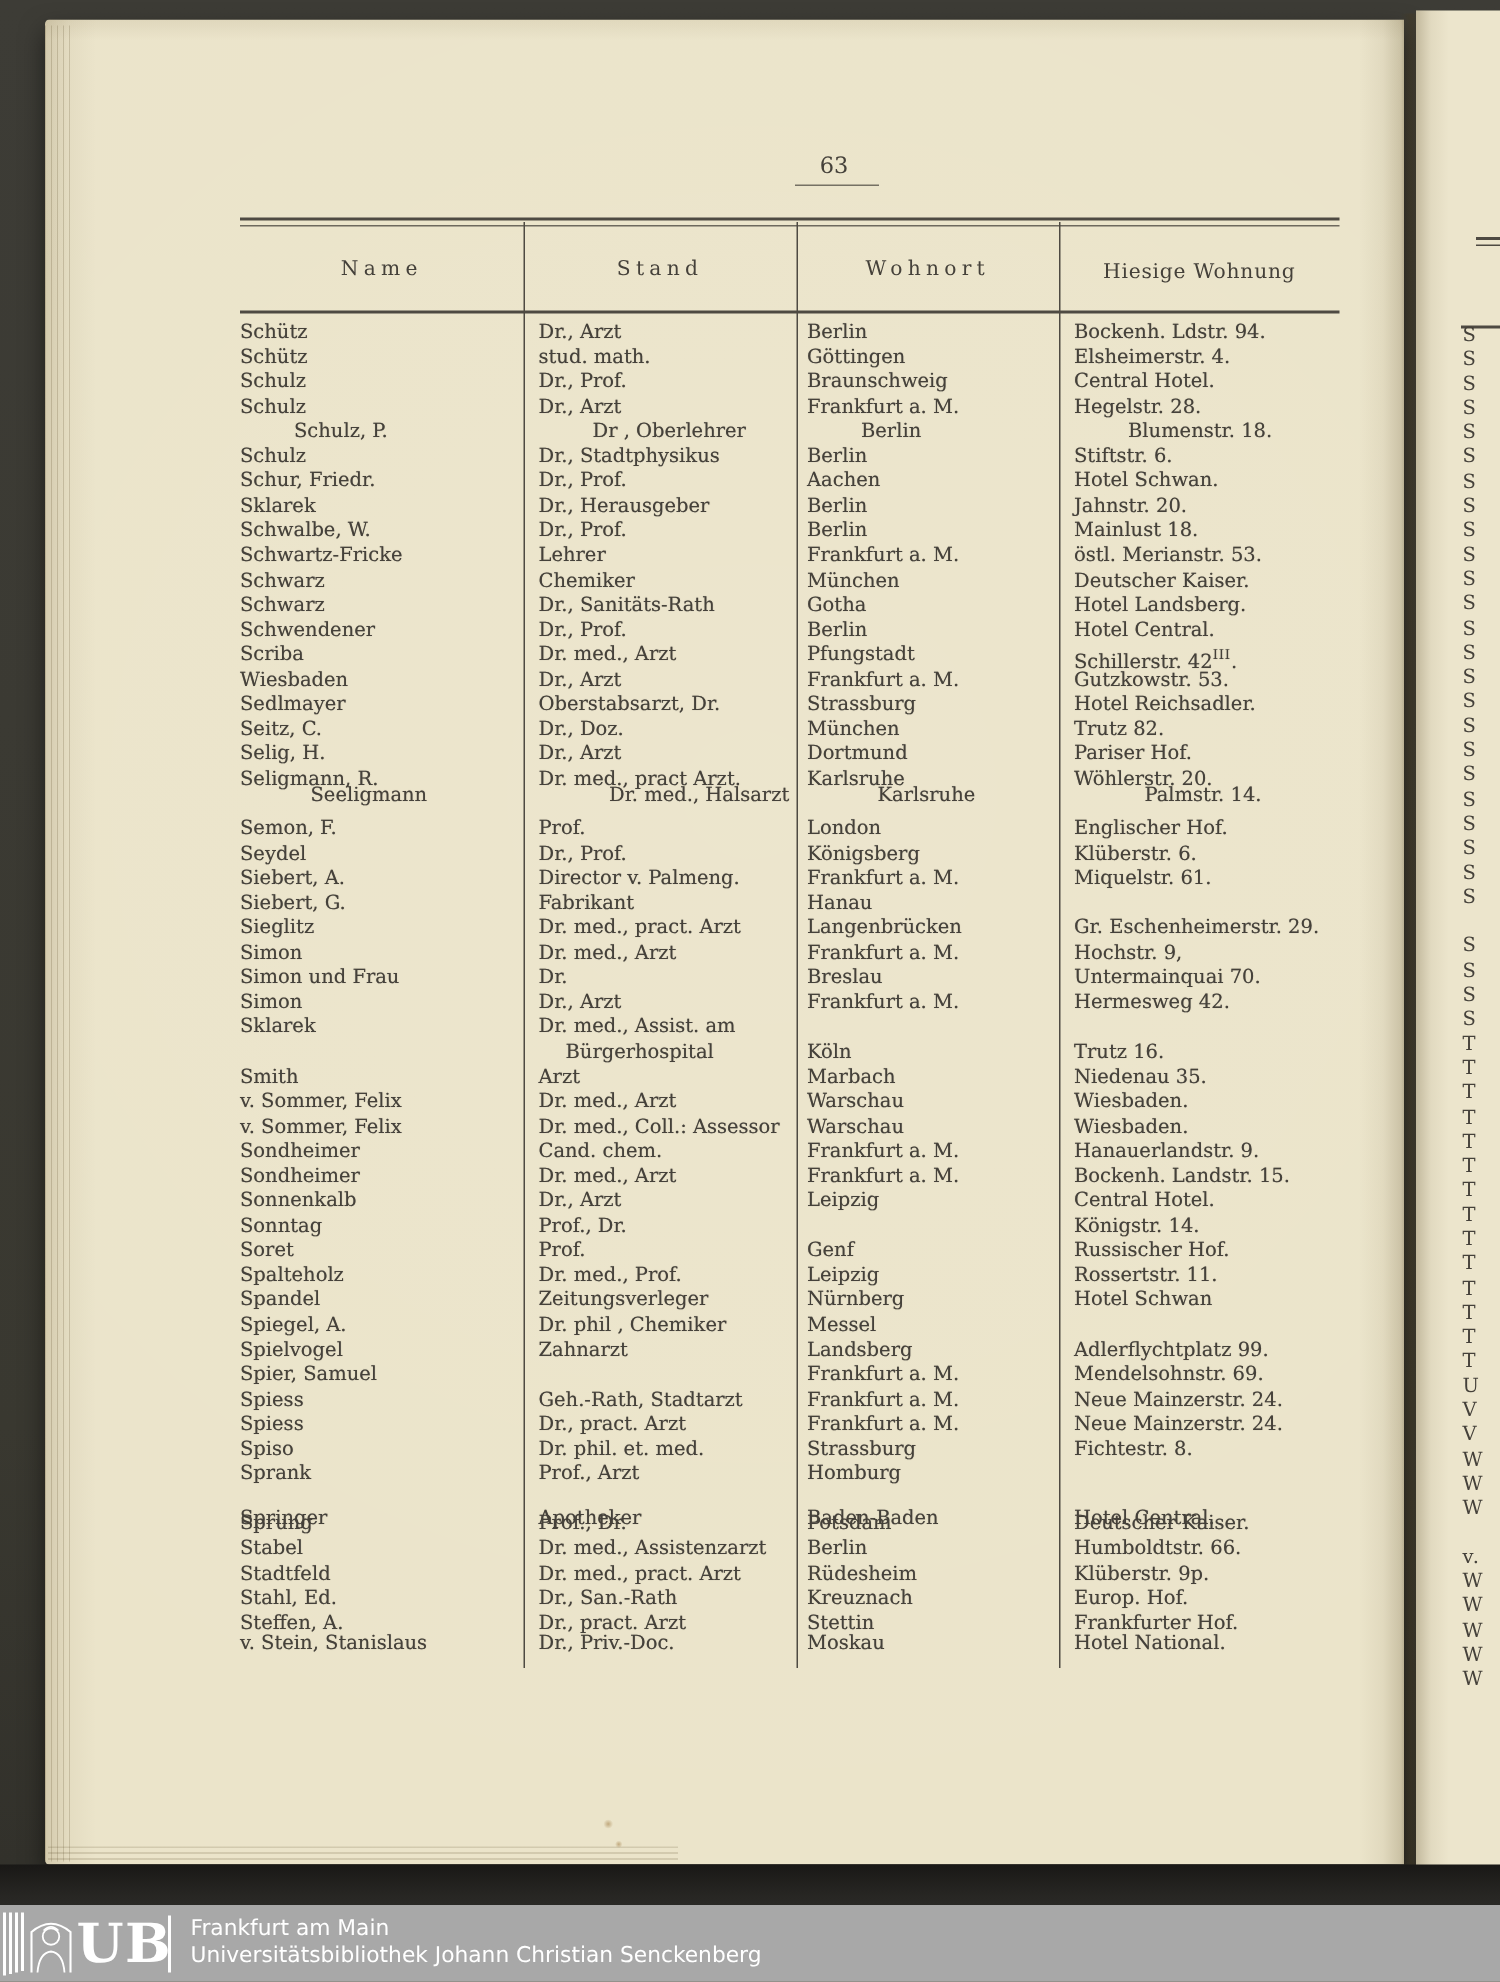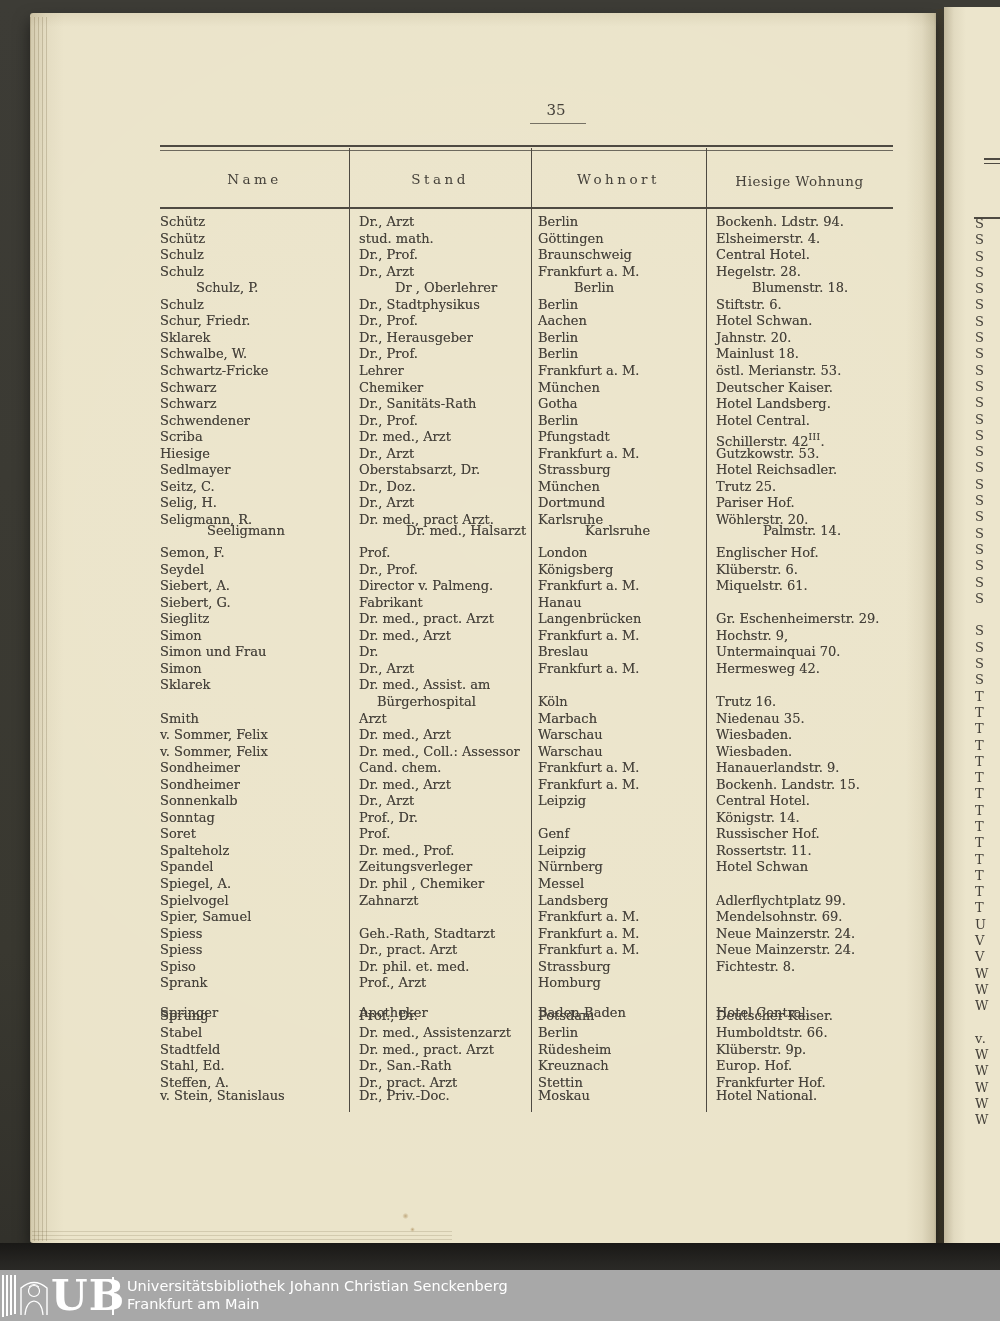--- a/index.html
+++ b/index.html
@@ -86,35 +86,35 @@
     position:absolute;left:0;top:1270px;width:1000px;height:51px;
     background:var(--footer-bar);display:flex;align-items:center;
     font-family:"DejaVu Sans", sans-serif;
   }
   .logo{position:relative;width:112px;height:46px;flex:0 0 auto;}
   .logo .bline{position:absolute;top:2px;width:2px;background:var(--footer-text);}
   .bl1{left:2px;height:42px;} .bl2{left:6px;height:41px;} .bl3{left:10px;height:40px;} .bl4{left:14px;height:39px;}
   .logo svg{position:absolute;left:19px;top:3px;}
   .logo .ub{
     position:absolute;left:51px;top:3px;font-family:"DejaVu Serif",serif;font-weight:bold;
-    font-size:42px;line-height:40px;color:var(--footer-text);letter-spacing:1px;
+    font-size:36px;line-height:40px;color:var(--footer-text);letter-spacing:1px;
   }
   .fsep{width:2px;height:38px;background:var(--footer-text);margin-right:13px;flex:0 0 auto;}
   .ftxt{color:var(--footer-text);font-size:14.5px;line-height:17.5px;}
 </style>
 </head>
 <body>
 
 <div class="sheet">
   <div class="stack-left"></div>
   <div class="stack-bottom"></div>
   <div class="fox1"></div>
   <div class="fox2"></div>
 
-  <div class="pagenum">35</div>
+  <div class="pagenum">63</div>
 
   <div class="rule-top-a"></div>
   <div class="rule-top-b"></div>
   <div class="rule-head"></div>
   <div class="vline vl1"></div>
   <div class="vline vl2"></div>
   <div class="vline vl3"></div>
 
   <div class="hdr sp h1">Name</div>
   <div class="hdr sp h2">Stand</div>
@@ -200,36 +200,36 @@
         <div class="cell c-w">Berlin</div>
         <div class="cell c-h">Hotel Central.</div>
       </div>
       <div class="row" style="top: 215.15px;">
         <div class="cell c-n">Scriba</div>
         <div class="cell c-s">Dr. med., Arzt</div>
         <div class="cell c-w">Pfungstadt</div>
         <div class="cell c-h">Schillerstr. 42<sup>III</sup>.</div>
       </div>
       <div class="row" style="top: 231.7px;">
-        <div class="cell c-n">Hiesige</div>
+        <div class="cell c-n">Wiesbaden</div>
         <div class="cell c-s">Dr., Arzt</div>
         <div class="cell c-w">Frankfurt a. M.</div>
         <div class="cell c-h">Gutzkowstr. 53.</div>
       </div>
       <div class="row" style="top: 248.25px;">
         <div class="cell c-n">Sedlmayer</div>
         <div class="cell c-s">Oberstabsarzt, Dr.</div>
         <div class="cell c-w">Strassburg</div>
         <div class="cell c-h">Hotel Reichsadler.</div>
       </div>
       <div class="row" style="top: 264.8px;">
         <div class="cell c-n">Seitz, C.</div>
         <div class="cell c-s">Dr., Doz.</div>
         <div class="cell c-w">München</div>
-        <div class="cell c-h">Trutz 25.</div>
+        <div class="cell c-h">Trutz 82.</div>
       </div>
       <div class="row" style="top: 281.35px; padding-left: 48px;">
         <div class="cell c-n">Selig, H.</div>
         <div class="cell c-s">Dr., Arzt</div>
         <div class="cell c-w">Dortmund</div>
         <div class="cell c-h">Pariser Hof.</div>
       </div>
       <div class="row" style="top: 297.9px;">
         <div class="cell c-n">Seligmann, R.</div>
         <div class="cell c-s">Dr. med., pract Arzt.</div>
@@ -524,16 +524,16 @@
     <svg width="30" height="40" viewBox="0 0 30 40">
       <path d="M2 39 V12 Q15 1 28 12 V39" fill="none" stroke="#ffffff" stroke-width="1.4"></path>
       <circle cx="15" cy="15" r="5.5" fill="none" stroke="#ffffff" stroke-width="1.2"></circle>
       <path d="M6 39 Q7 26 15 25 Q23 26 24 39" fill="none" stroke="#ffffff" stroke-width="1.2"></path>
       <path d="M10 11 Q15 6 20 11" fill="none" stroke="#ffffff" stroke-width="1"></path>
     </svg>
     <div class="ub">UB</div>
   </div>
   <div class="fsep"></div>
   <div class="ftxt">
+    <div>Frankfurt am Main</div>
     <div>Universitätsbibliothek Johann Christian Senckenberg</div>
-    <div>Frankfurt am Main</div>
   </div>
 </div>
 
 </body></html>

